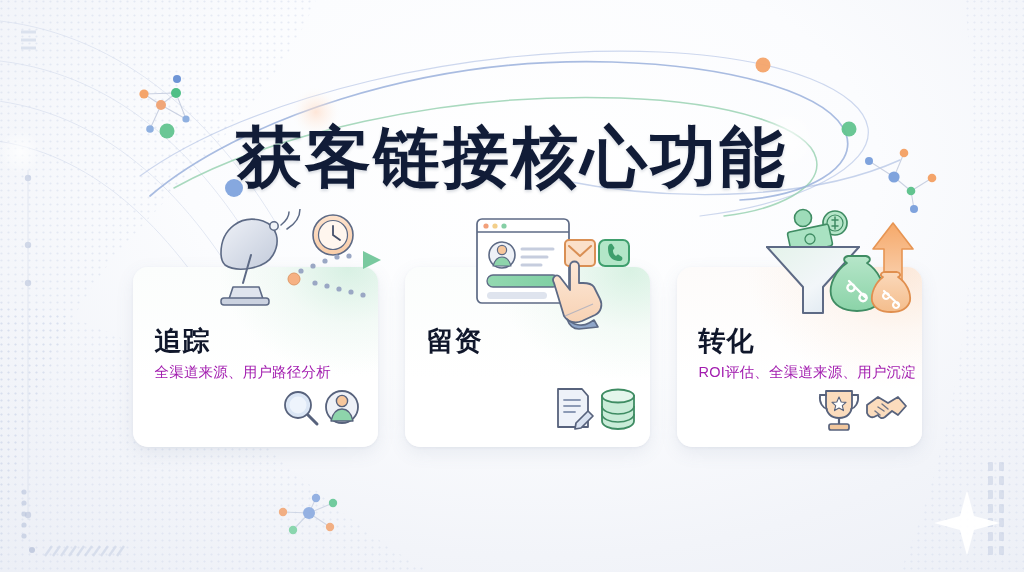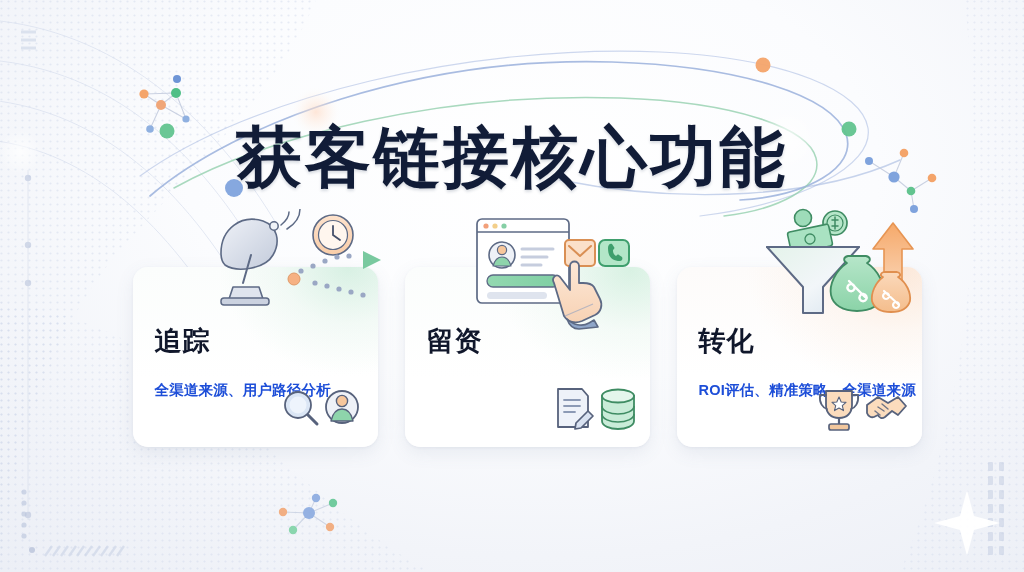--- a/index.html
+++ b/index.html
@@ -62,22 +62,22 @@
       radial-gradient(200px 160px at 90% 0%, rgba(250,208,175,.45) 0%, rgba(250,225,205,.22) 40%, rgba(255,255,255,0) 76%),
       linear-gradient(180deg,#fdfbfa 0%,#ffffff 60%,#ffffff 100%);
   }
   .card-inner{position:relative;z-index:2;height:100%;}
   .card-title{
     position:absolute;left:22px;top:56px;
     font-size:27px;font-weight:700;color:#10172b;letter-spacing:1px;
     font-family:"Liberation Sans","DejaVu Sans",sans-serif;
   }
   .card-sub{
-    position:absolute;left:22px;top:114px;
-    font-size:14.5px;font-weight:700;color:#1d4ed8;letter-spacing:.2px;
+    position:absolute;left:22px;top:96px;
+    font-size:14.5px;font-weight:400;color:#a21caf;letter-spacing:.2px;
     white-space:nowrap;
   }
   .card-art{
     position:absolute;z-index:4;pointer-events:none;
   }
   .card-mini{
     position:absolute;right:14px;bottom:8px;z-index:4;pointer-events:none;
   }
 </style>
 </head>
@@ -468,21 +468,21 @@
 
           <g>
             <path d="M 156 76 C 153 75 153 72 157 71 H 170 C 174 72 174 75 171 76 C 180 82 184 92 183 100 C 181 107 174 111 164 111 C 154 111 147 107 145 100 C 144 92 148 82 156 76 Z" fill="url(#bag2G)" stroke="#e08f4f" stroke-width="1.8" stroke-linejoin="round"></path>
             <path d="M 157 90 L 171 103 M 159 92 a 3 3 0 1 0 .1 0 M 169 101 a 3 3 0 1 0 .1 0" fill="none" stroke="#ffffff" stroke-width="2.2" stroke-linecap="round"></path>
           </g>
         </svg>
       </div>
 
       <div class="card-inner">
         <div class="card-title">转化</div>
-        <div class="card-sub">ROI评估、精准策略、全渠道来源</div>
+        <div class="card-sub">ROI评估、全渠道来源、用户沉淀</div>
       </div>
 
       <div class="card-mini">
         <svg width="94" height="52" viewBox="0 0 94 52" xmlns="http://www.w3.org/2000/svg">
           <g>
             <path d="M 12 8 H 38 V 22 C 38 30 33 35 25 35 C 17 35 12 30 12 22 Z" fill="#fbdcbd" stroke="#57627c" stroke-width="1.8" stroke-linejoin="round"></path>
             <path d="M 12 12 H 6 C 5 20 9 25 13 26" fill="none" stroke="#57627c" stroke-width="1.8" stroke-linecap="round"></path>
             <path d="M 38 12 H 44 C 45 20 41 25 37 26" fill="none" stroke="#57627c" stroke-width="1.8" stroke-linecap="round"></path>
             <path d="M 25 35 V 41" stroke="#57627c" stroke-width="2.2" stroke-linecap="round"></path>
             <rect x="15" y="41" width="20" height="6" rx="2" fill="#f2c79d" stroke="#57627c" stroke-width="1.7"></rect>

